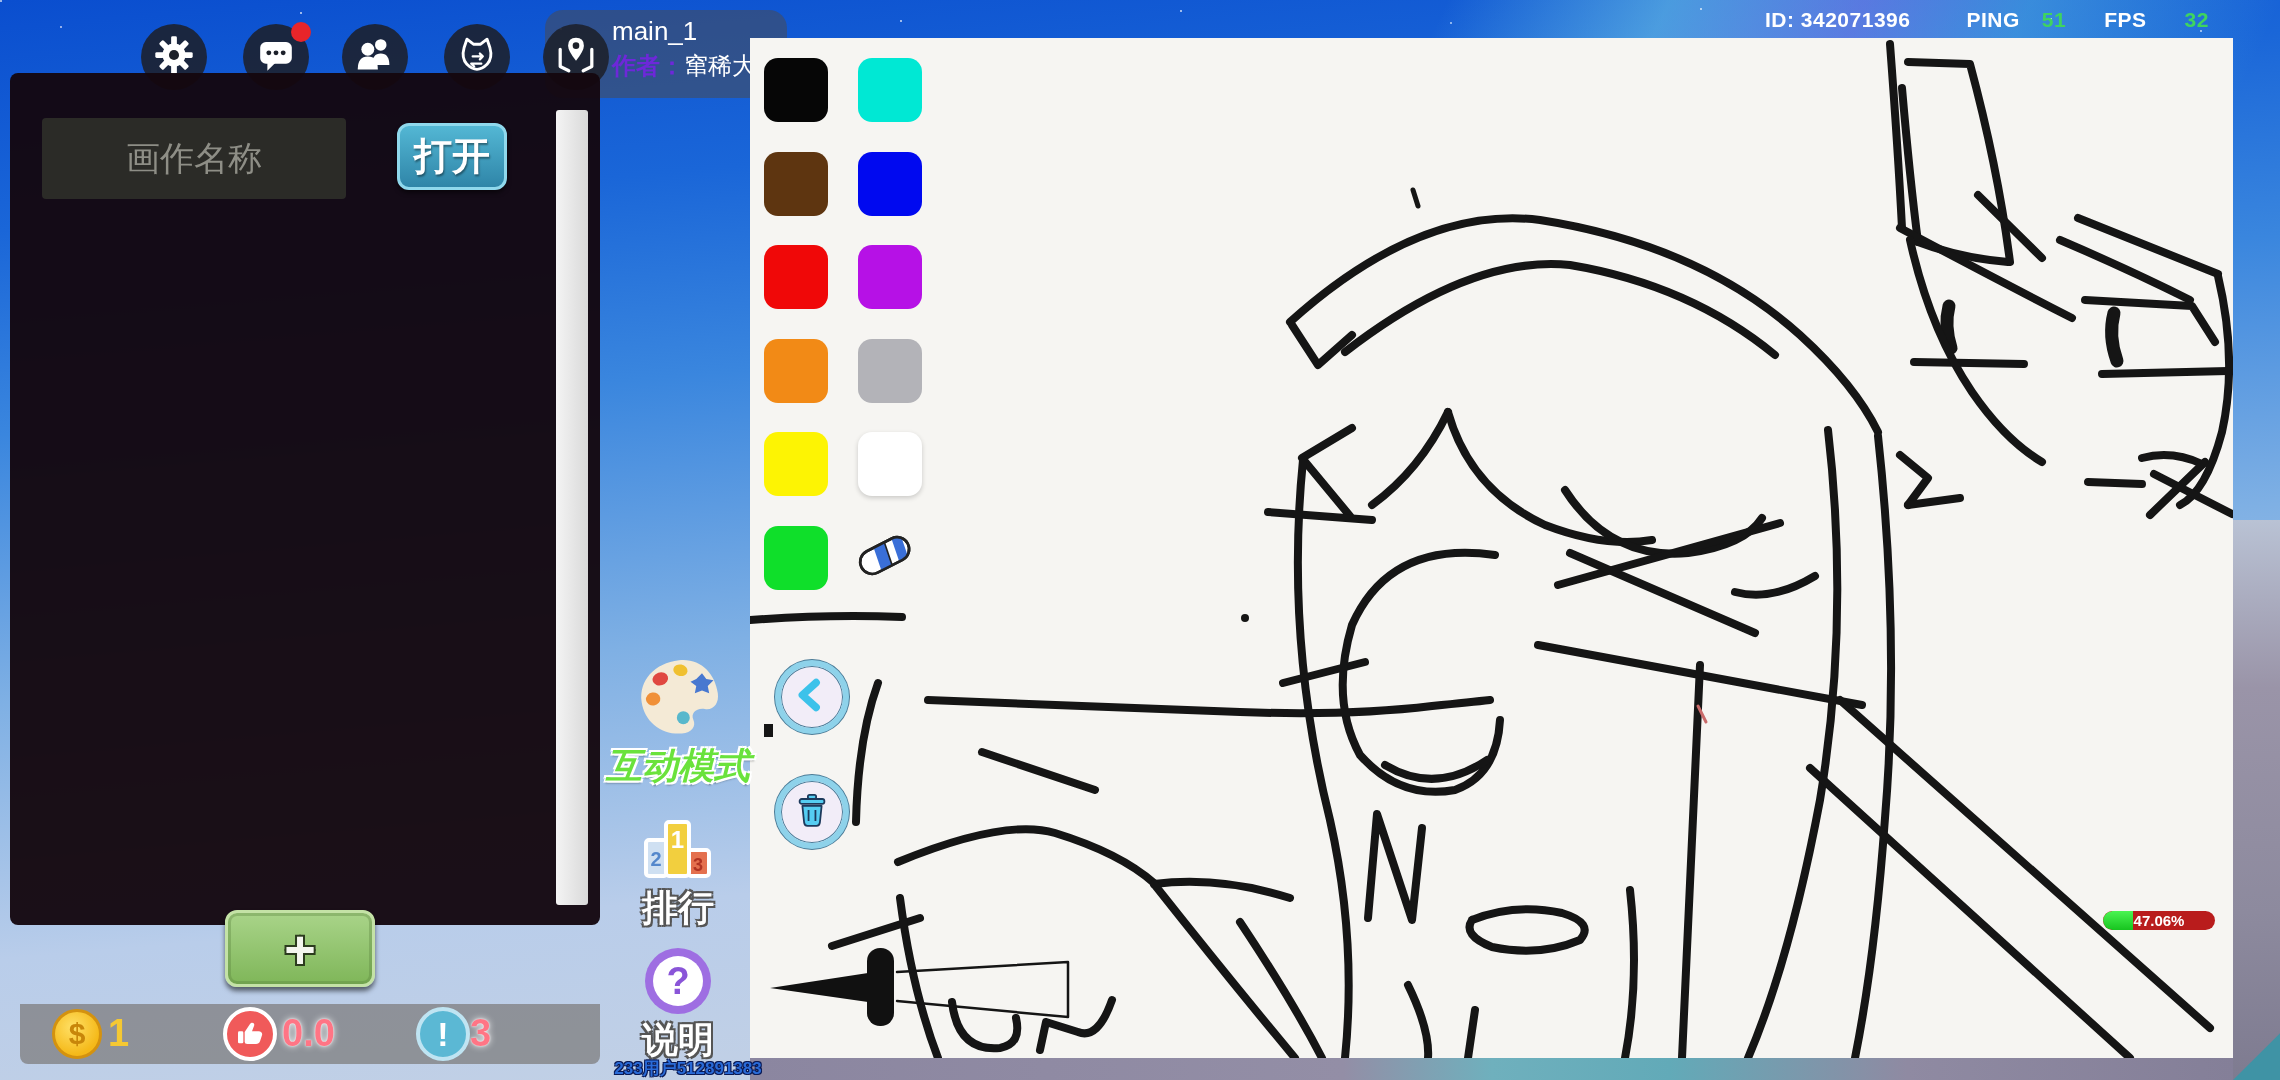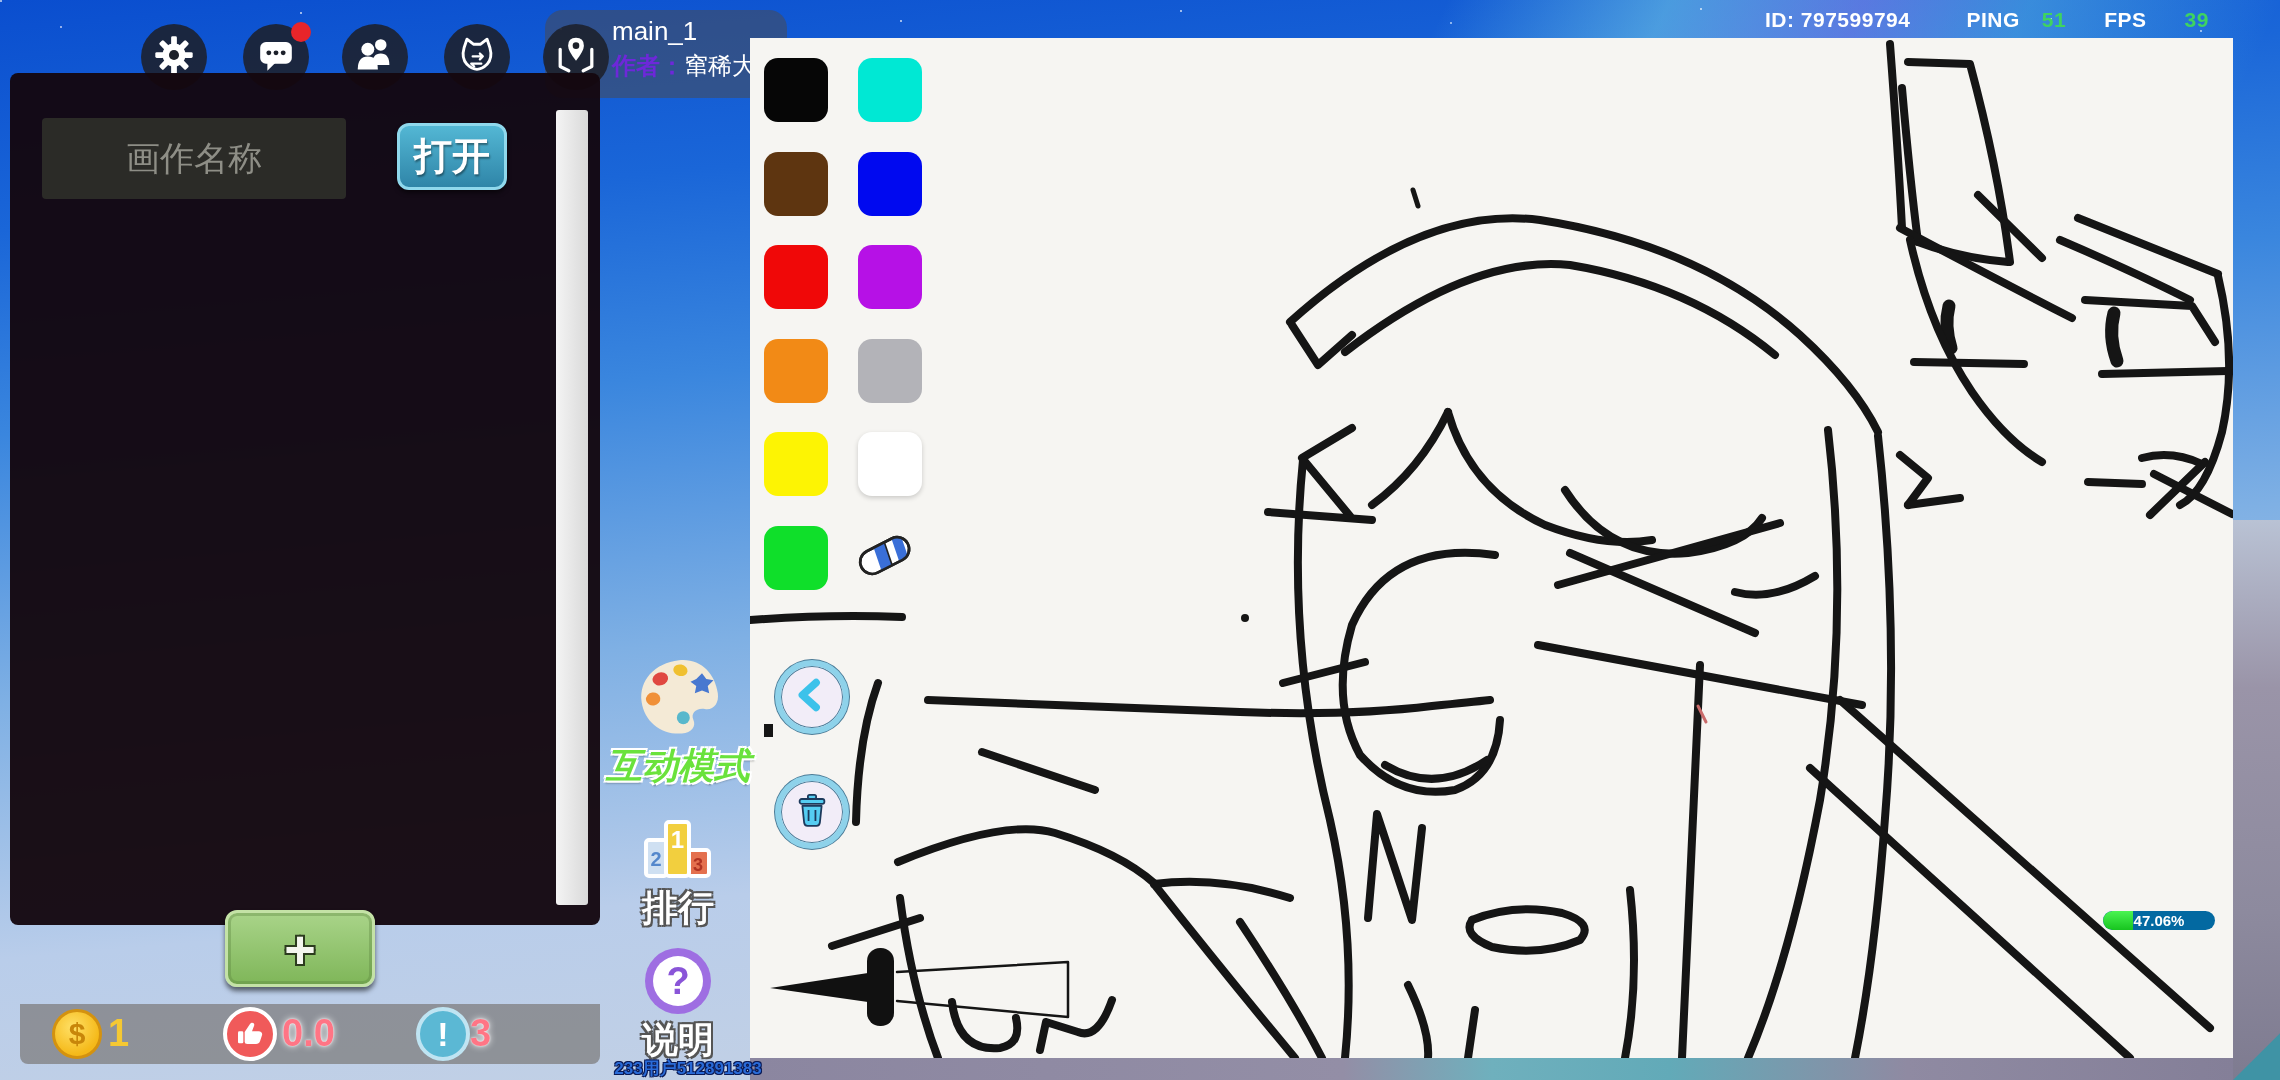--- a/index.html
+++ b/index.html
@@ -78,21 +78,21 @@
     display:flex; align-items:center; justify-content:center; cursor:pointer; }
   .undo-btn { top:622px; } .trash-btn { top:737px; }
 
   .credit { position:absolute; left:888px; top:972px; font-size:40px; font-weight:bold; }
   .credit .by { color:#111; }
   .credit .nm { color:#8be87f; }
 
   .save-box { position:absolute; left:1345px; top:865px; width:130px; text-align:center; }
   .save-label { color:#16b2c8; font-weight:bold; font-size:34px; margin-top:-6px; }
   .progress { position:relative; margin-top:8px; margin-left:8px; width:112px; height:19px;
-    background:#0369a1; border-radius:10px; overflow:hidden; }
+    background:#b91c1c; border-radius:10px; overflow:hidden; }
   .progress .fill { position:absolute; left:0; top:0; bottom:0; background:linear-gradient(180deg,#4af452,#17c41f); border-radius:10px 0 0 10px; }
   .progress .pct { position:relative; color:#fff; font-weight:bold; font-size:15px; line-height:19px; }
 
   
   .side-item { position:absolute; width:200px; left:578px; text-align:center; font-weight:bold; }
   .t-green { color:#6ae23c; font-size:36px;
     text-shadow:-2px -2px 0 #fff,2px -2px 0 #fff,-2px 2px 0 #fff,2px 2px 0 #fff,0 3px 2px rgba(0,0,0,.3); }
   .t-white { color:#fff; font-size:36px;
     text-shadow:-2px -2px 0 #555,2px -2px 0 #555,-2px 2px 0 #555,2px 2px 0 #555; }
   .t-tiny { color:#2a6bd8; font-size:17px; letter-spacing:0;
@@ -113,25 +113,25 @@
 </style>
 </head>
 <body>
 
 <div class="stars"></div>
 <div class="mountain-right"></div>
 <div class="teal-corner"></div>
 <div class="bottom-strip"></div>
 
 <div class="status">
-  <span>ID: 797599794</span>
+  <span>ID: 342071396</span>
   <span class="sp1">PING</span>
   <span class="sp2 v-green">51</span>
   <span class="sp3">FPS</span>
-  <span class="sp3 v-green">39</span>
+  <span class="sp3 v-green">32</span>
 </div>
 
 <div class="session-card"></div>
 <div class="session-text">
   <div class="map-name">main_1</div>
   <div class="author-line">
     <span class="author-label">作者：</span><span class="author-name">窜稀大仙</span>
   </div>
 </div>
 

